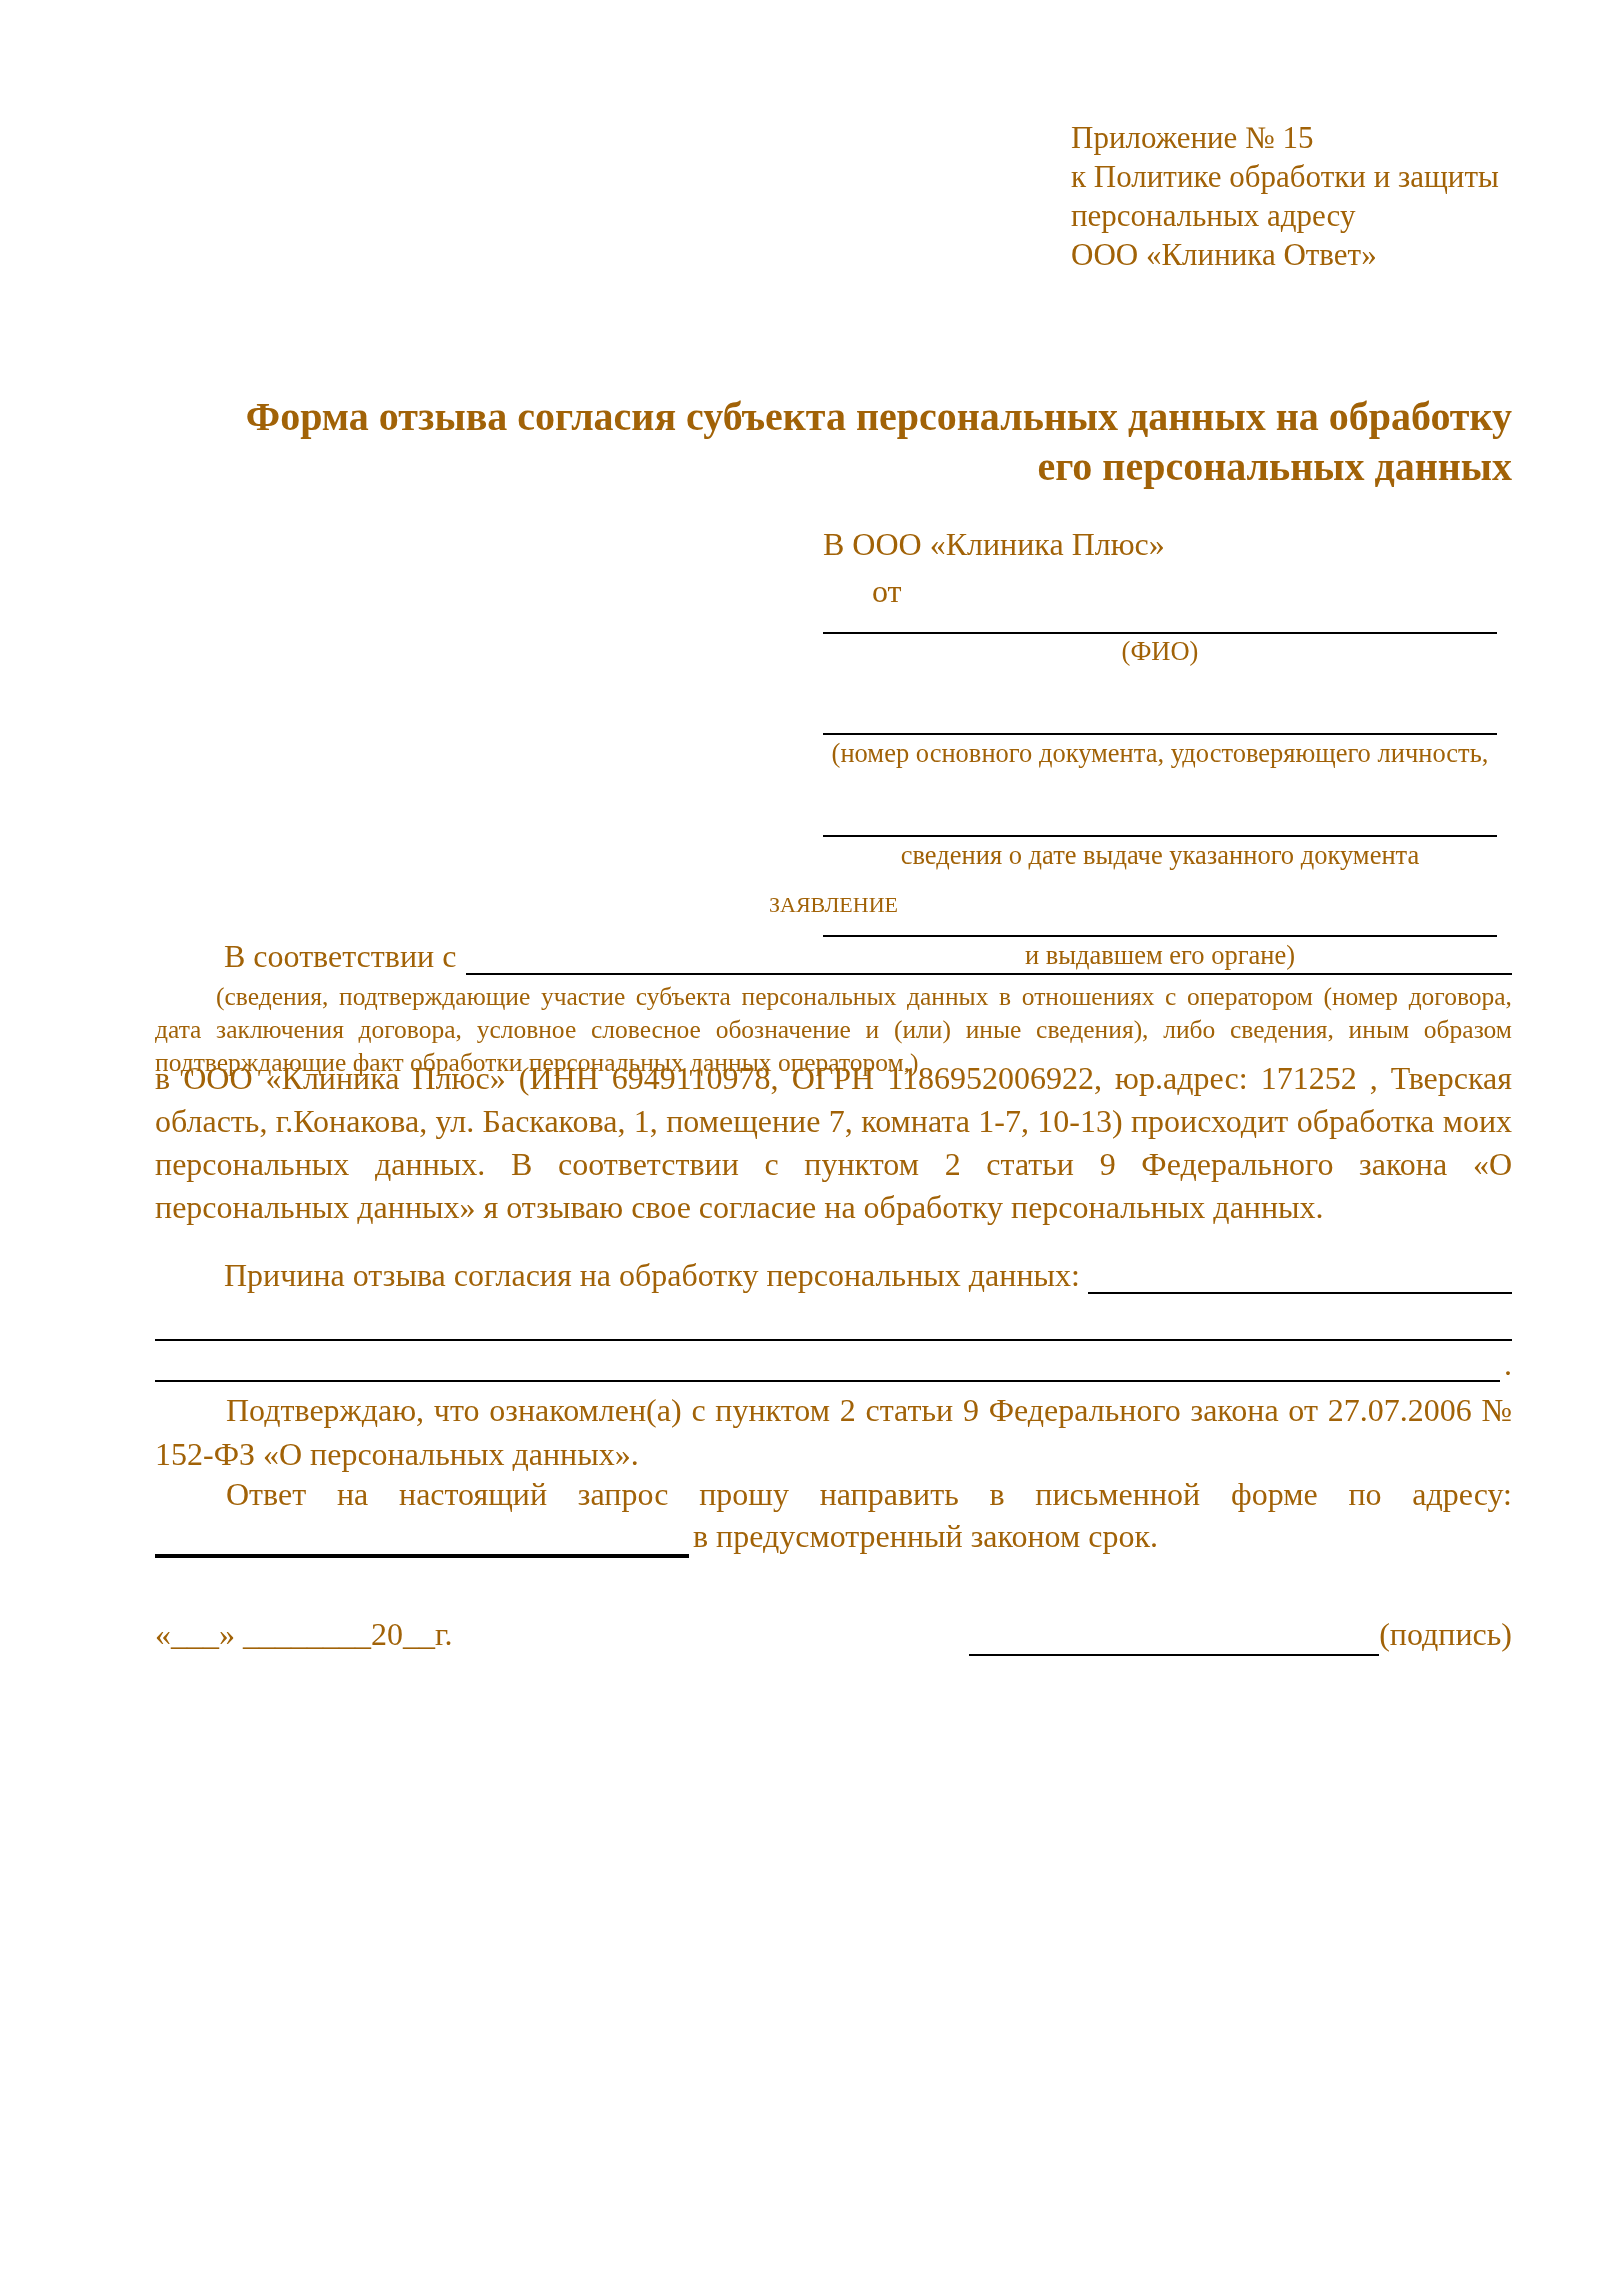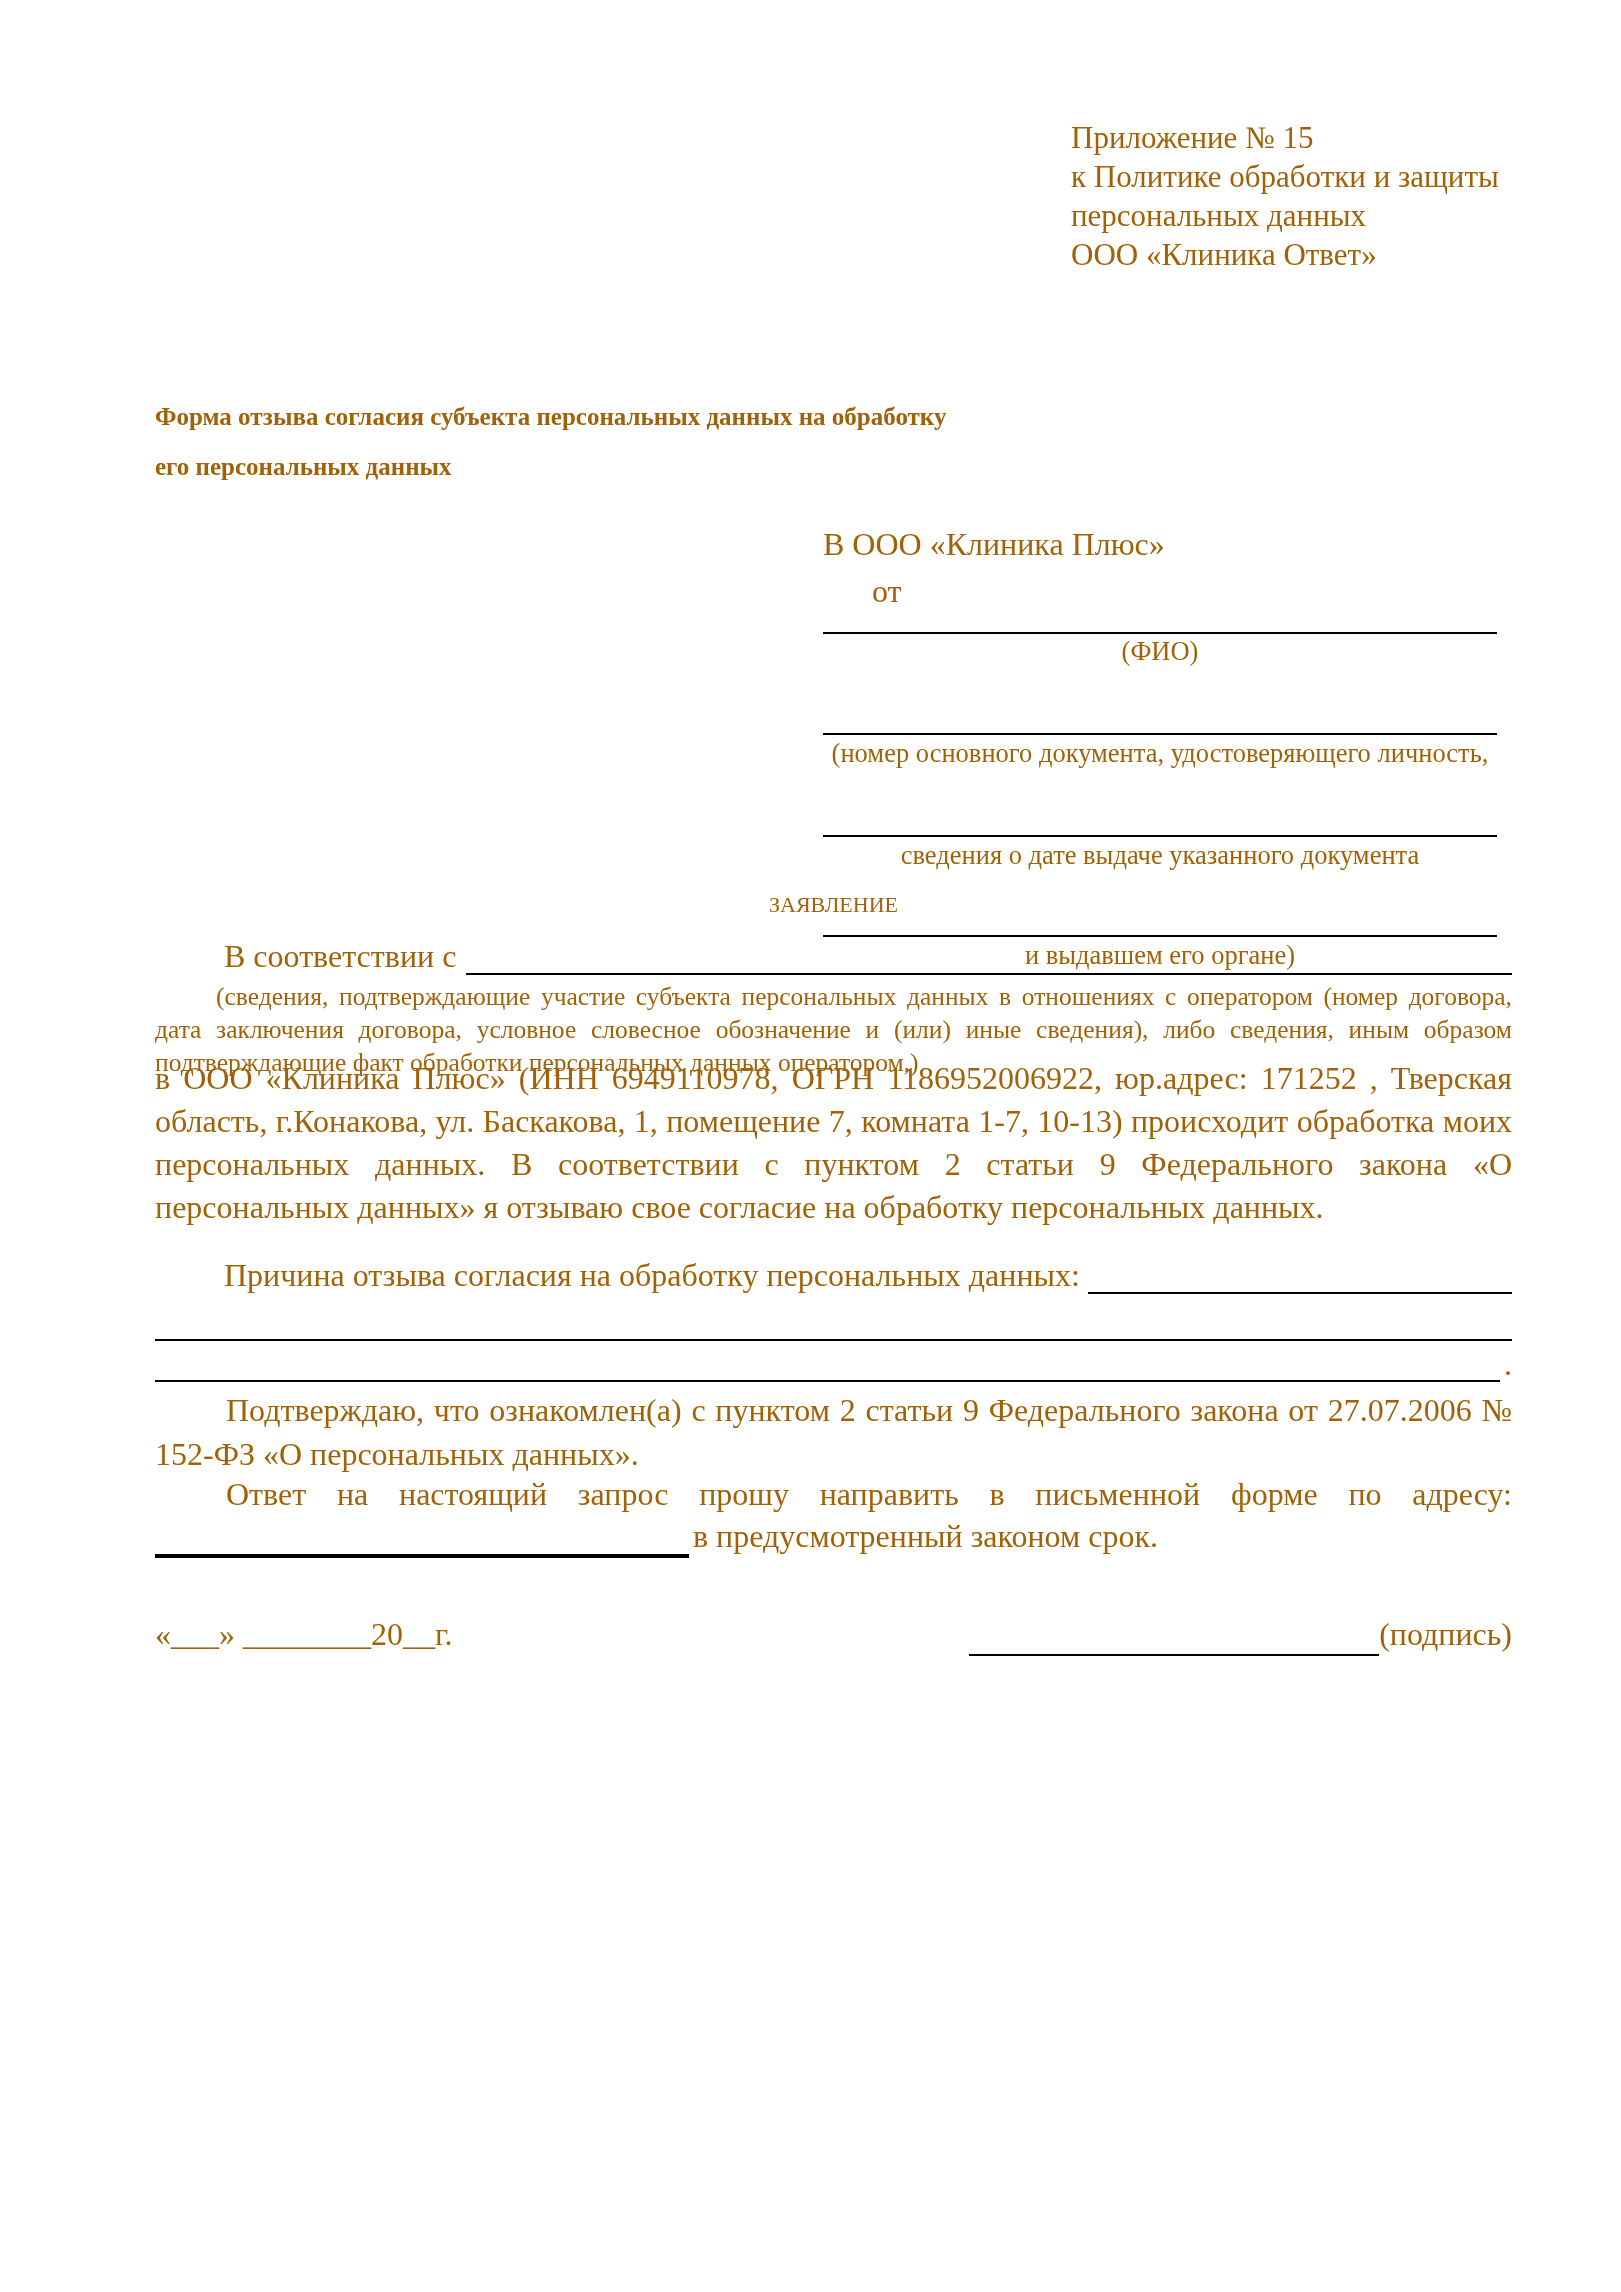--- a/index.html
+++ b/index.html
@@ -11,21 +11,21 @@
     font-family:"Liberation Serif","DejaVu Serif",serif;
     font-size:32px;
     overflow:hidden;
     margin:0 auto;
     padding-left:40px;
   }
   .abs{position:absolute;}
   
   .hdr{left:1071px;top:118px;width:470px;line-height:39px;font-size:31px;}
   
-  .ttl{left:155px;top:392px;width:1357px;text-align:left;font-weight:bold;font-size:25px;line-height:50px;}
+  .ttl{left:155px;top:392px;width:1357px;text-align:right;font-weight:bold;font-size:40px;line-height:50px;}
   
   .addr{left:823px;top:526px;width:674px;}
   .addr .to{font-size:32px;}
   .addr .from{margin-left:49px;margin-top:10px;font-size:32px;}
   .blank{border-bottom:2.9px solid #000;}
   .addr .b1{height:21.6px;}
   .addr .cap{text-align:center;font-size:26.5px;line-height:31px;margin-top:2.9px;}
   .addr .b2{height:29px;margin-top:37px;}
   .addr .b3{height:29px;margin-top:37px;}
   .addr .b4{height:29px;margin-top:35px;}
@@ -56,21 +56,21 @@
   .footer .sig .cap{line-height:44px;}
 </style>
 </head>
 <body>
 
 <div class="page">
 
   <div class="abs hdr">
     <div>Приложение № 15</div>
     <div>к Политике обработки и защиты</div>
-    <div>персональных данных</div>
+    <div>персональных адресу</div>
     <div>ООО «Клиника Ответ»</div>
   </div>
 
   <div class="abs ttl">
     <div>Форма отзыва согласия субъекта персональных данных на обработку</div>
     <div>его персональных данных</div>
   </div>
 
   <div class="abs addr">
     <div class="to">В ООО «Клиника Плюс»</div>

